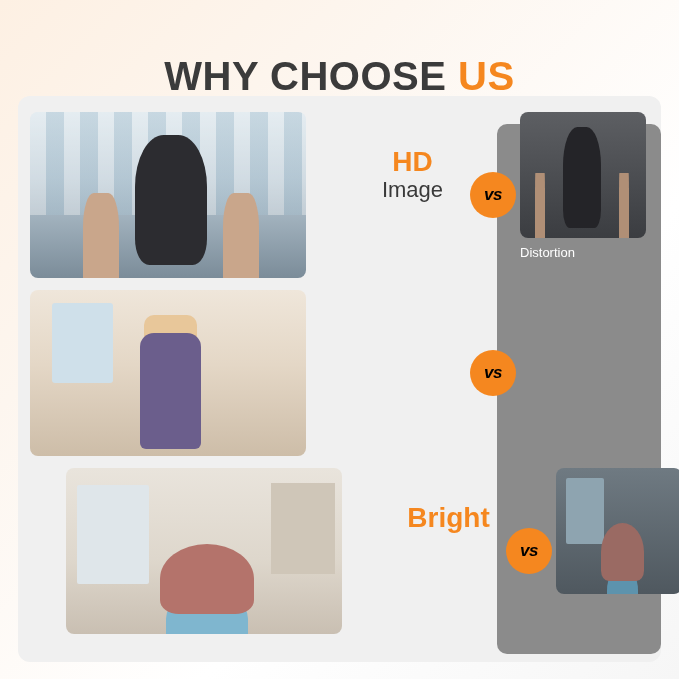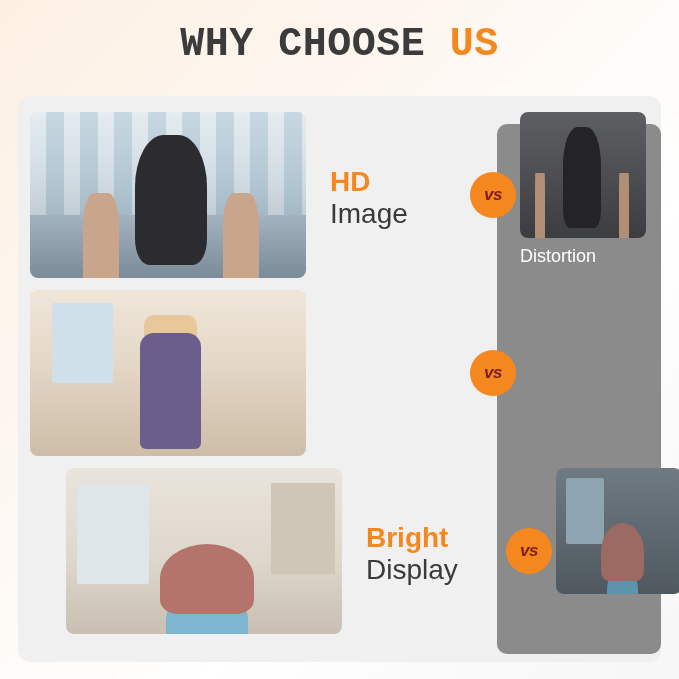--- a/index.html
+++ b/index.html
@@ -17,21 +17,22 @@
   .title-wrap {
     position: absolute;
     top: 22px; left: 0; width: 100%;
     text-align: center;
   }
   .title {
     font-size: 40px;
     font-weight: bold;
     letter-spacing: 0.5px;
     color: #3b3b3b;
-    font-family: Liberation Mono, monospace;
+    font-family: Liberation Sans, sans-serif;
+    margin-top: 32px;
   }
   .title .accent { color: #f5871f; }
 
   
   .panel {
     position: absolute;
     left: 18px; top: 96px;
     width: 643px; height: 566px;
     background: #f0f0f0;
     border-radius: 12px;
@@ -62,43 +63,44 @@
     left: 0; top: 0;
     width: 276px; height: 166px;
     border-radius: 8px;
     overflow: hidden;
   }
   .main-photo .ph { width: 100%; height: 100%; display:block; }
 
   .label-block {
     position: absolute;
     left: 300px;
-    top: 54px;
+    top: 34px;
     width: 165px;
+    text-align: center;
   }
   .label-main {
     font-size: 28px;
     font-weight: bold;
     color: #f5871f;
     line-height: 1.12;
   }
   .label-sub {
-    font-size: 28px;
+    font-size: 22px;
     color: #3a3a3a;
     line-height: 1.2;
   }
 
   .vs-badge {
     position: absolute;
     left: 440px;
     top: 60px;
     width: 46px; height: 46px;
     border-radius: 50%;
     background: #f5871f;
-    color: #7f1d1d;
+    color: #000000;
     font-size: 17px;
     font-weight: bold;
     font-style: italic;
     display: flex;
     align-items: center;
     justify-content: center;
     letter-spacing: -0.5px;
   }
 
   .cmp {
@@ -108,21 +110,21 @@
     width: 126px;
   }
   .cmp-photo {
     width: 126px; height: 126px;
     border-radius: 8px;
     overflow: hidden;
   }
   .cmp-photo .ph { width:100%; height:100%; display:block; }
   .cmp-caption {
     margin-top: 7px;
-    font-size: 18px;
+    font-size: 13px;
     color: #ffffff;
     line-height: 1.25;
     text-align: left;
   }
 
   
   .ph { position: relative; }
 
   
   .ph-gym {
@@ -261,21 +263,20 @@
   </div>
   <div class="vs-badge">vs</div>
 </div>
 
 <div class="row r3">
   <div class="main-photo">
     <div class="ph ph-yoga"></div>
   </div>
   <div class="label-block">
     <div class="label-main">Bright</div>
-    <div class="label-sub">Display</div>
   </div>
   <div class="vs-badge">vs</div>
   <div class="cmp">
     <div class="cmp-photo">
       <div class="ph ph-dim"></div>
     </div>
   </div>
 </div>
 
 </body></html>

